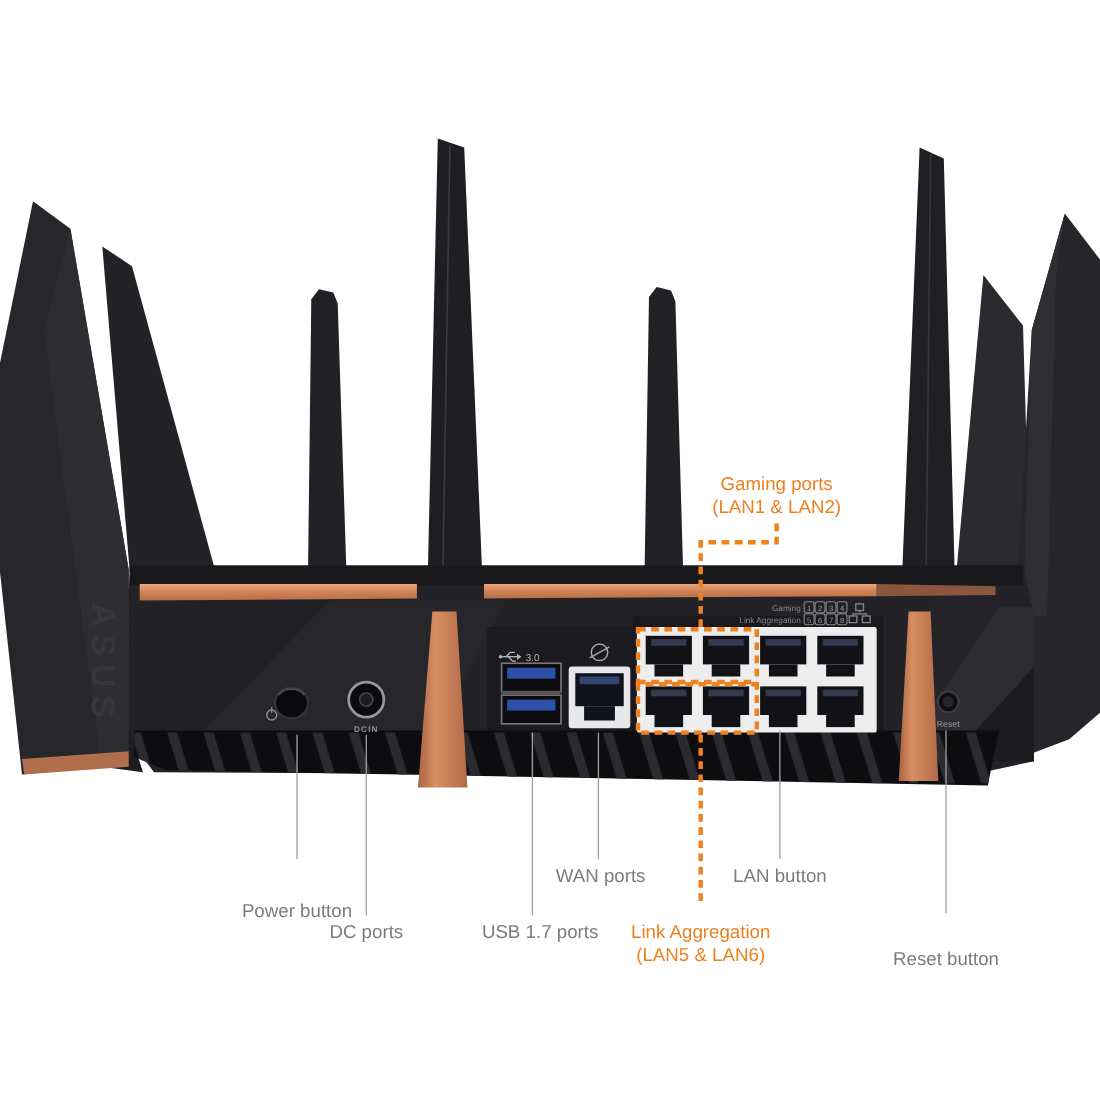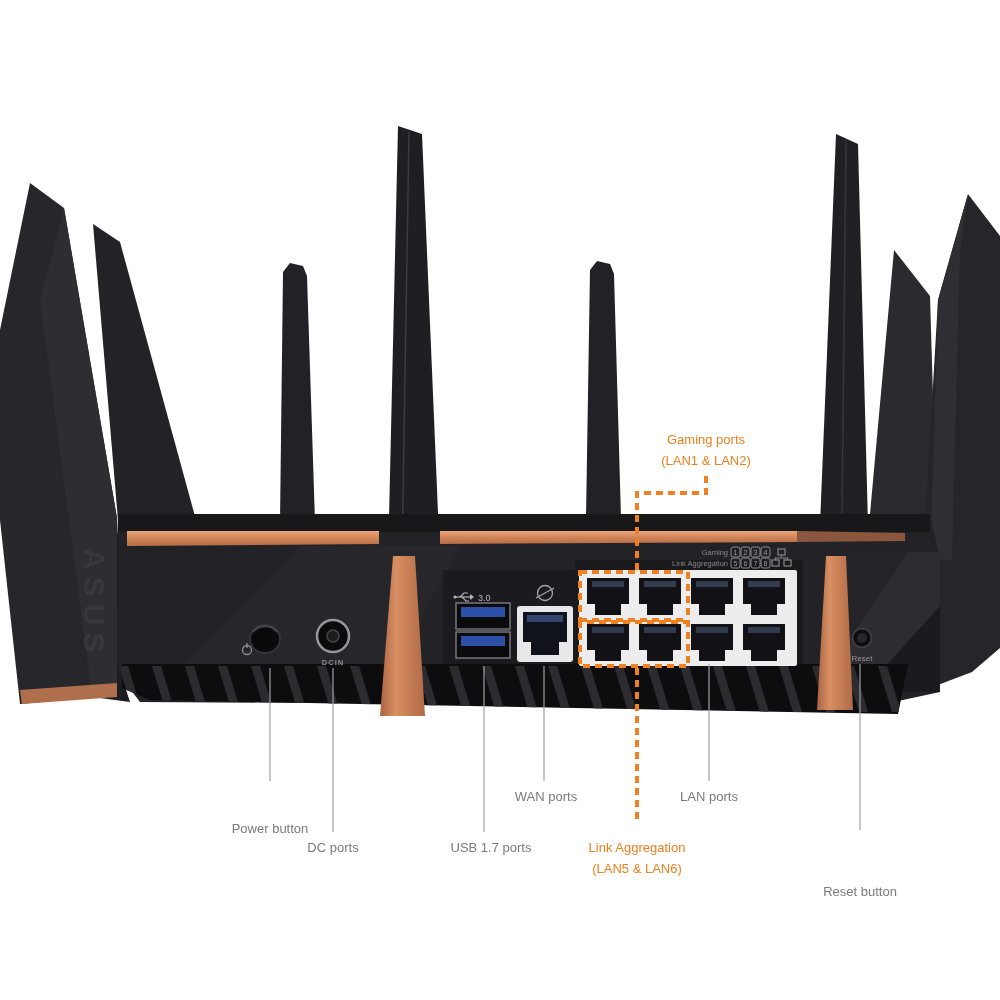--- a/index.html
+++ b/index.html
@@ -1,20 +1,20 @@
 <!DOCTYPE html>
 <html><head>
 <meta charset="utf-8">
 <style>
   html,body{margin:0;padding:0;background:#fff;}
   #stage{position:relative;width:1000px;height:1000px;background:#ffffff;overflow:hidden;
          font-family:"Liberation Sans", sans-serif;}
   #router-art{position:absolute;left:0;top:0;}
   .callout{position:absolute;transform:translateX(-50%);text-align:center;
-           font-size:13px;line-height:21px;color:#7b7b7d;white-space:nowrap;}
+           font-size:17px;line-height:21px;color:#7b7b7d;white-space:nowrap;}
   .callout.orange{color:#ee7f1d;}
 </style>
 </head>
 <body>
 
 <div id="stage">
 
 <svg id="router-art" width="1000" height="1000" viewBox="0 0 1000 1000">
   <defs>
     <linearGradient id="copperH" x1="0" y1="0" x2="0" y2="1">
@@ -213,26 +213,26 @@
 
 <div class="callout orange" style="left:706px;top:429px;">
   <span>Gaming ports</span><br>
   <span>(LAN1 &amp; LAN2)</span>
 </div>
 
 <div class="callout" style="left:270px;top:818px;">Power button</div>
 
 <div class="callout" style="left:546px;top:786px;">WAN ports</div>
 
-<div class="callout" style="left:709px;top:786px;">LAN ports</div>
+<div class="callout" style="left:709px;top:786px;">LAN button</div>
 
 <div class="callout" style="left:333px;top:837px;">DC ports</div>
 
 <div class="callout" style="left:491px;top:837px;">USB 1.7 ports</div>
 
 <div class="callout orange" style="left:637px;top:837px;">
   <span>Link Aggregation</span><br>
   <span>(LAN5 &amp; LAN6)</span>
 </div>
 
-<div class="callout" style="left:860px;top:881px;">Reset button</div>
+<div class="callout" style="left:860px;top:861px;">Reset button</div>
 
 </div>
 
 </body></html>

